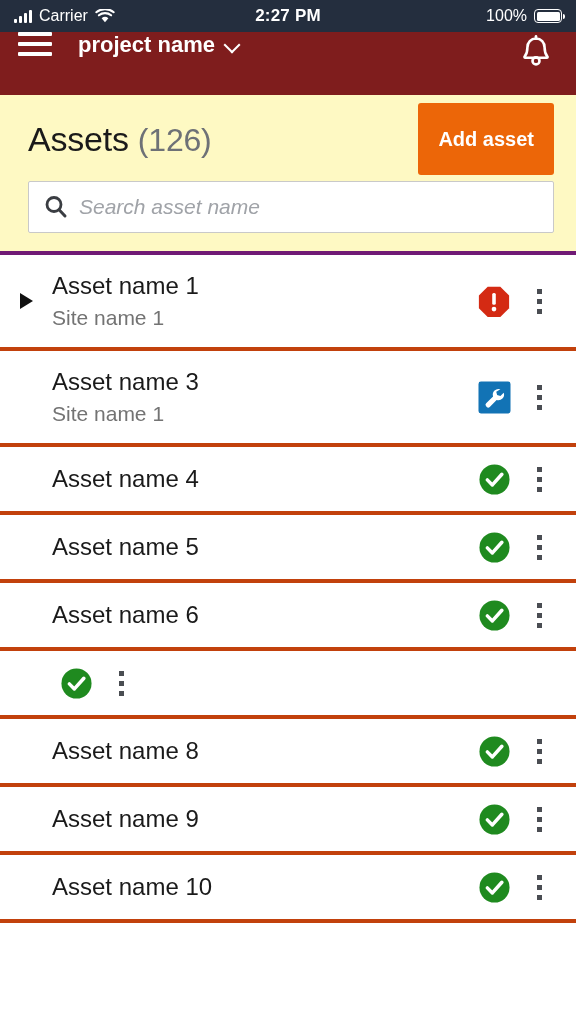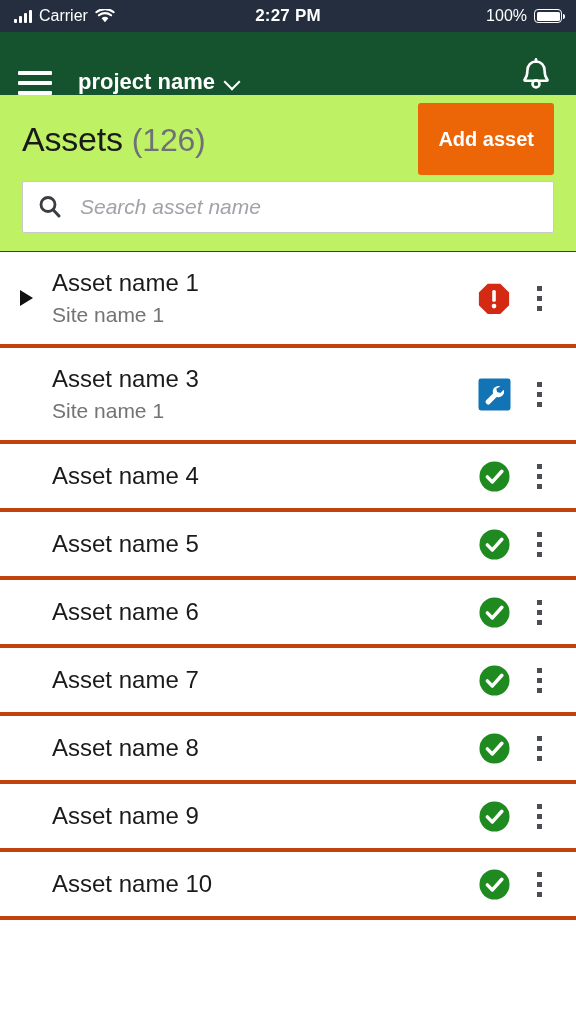--- a/index.html
+++ b/index.html
@@ -81,23 +81,23 @@
     height: 100%;
     width: 100%;
     background: #ffffff;
     border-radius: 1.5px;
   }
   .pct { font-size: 16px; font-weight: normal; }
 
   
   .navbar {
     height: 63px;
-    background: #14532d;
-    display: flex;
-    align-items: flex-end;
+    background: #7f1d1d;
+    display: flex;
+    align-items: flex-start;
     padding: 0 20px 0 18px;
     box-sizing: border-box;
   }
   .hamburger {
     width: 34px;
     height: 24px;
     display: flex;
     flex-direction: column;
     justify-content: space-between;
     cursor: pointer;
@@ -133,24 +133,24 @@
     width: 10px; height: 10px;
     border-right: 2.6px solid #ffffff;
     border-bottom: 2.6px solid #ffffff;
     transform: rotate(45deg);
   }
   .spacer { flex: 1 1 auto; }
   .bell { width: 40px; height: 40px; cursor: pointer; }
 
   
   .page-header {
-    background: #bef264;
-    padding: 16px 22px 18px 22px;
-    box-sizing: border-box;
-    border-bottom: 1px solid #701a75;
+    background: #fef9c3;
+    padding: 16px 22px 18px 28px;
+    box-sizing: border-box;
+    border-bottom: 4px solid #701a75;
   }
   .title-row {
     display: flex;
     align-items: center;
     justify-content: space-between;
     height: 56px;
   }
   .page-title {
     font-size: 34px;
     color: #1a1a1a;
@@ -185,21 +185,21 @@
     box-sizing: border-box;
   }
   .search-icon { flex: 0 0 auto; width: 26px; height: 26px; }
   .search-input {
     border: none;
     outline: none;
     flex: 1 1 auto;
     font-size: 21px;
     font-style: italic;
     color: #4a4a4a;
-    margin-left: 15px;
+    margin-left: 8px;
     font-family: "Liberation Sans", sans-serif;
     background: transparent;
   }
   .search-input::placeholder { color: #A0A3A8; font-style: italic; }
 
   
   .list { background: #ffffff; }
   .row {
     display: flex;
     align-items: center;
@@ -408,23 +408,20 @@
         </svg>
       </div>
       <div class="row-menu">
         <i></i>
         <i></i>
         <i></i>
       </div>
     </div>
     <div class="row">
       <div class="row-caret"></div>
-      <div class="row-text">
-        <div class="row-name">Asset name 7</div>
-      </div>
       <div class="row-status">
         <svg viewBox="0 0 34 34" width="33" height="33">
           <circle cx="17" cy="17" r="15.5" fill="#1F8A1F"></circle>
           <path d="M9.6 17.4 L14.8 22.6 L24.6 11.6" fill="none" stroke="#fff" stroke-width="3.6" stroke-linecap="round" stroke-linejoin="round"></path>
         </svg>
       </div>
       <div class="row-menu">
         <i></i>
         <i></i>
         <i></i>

